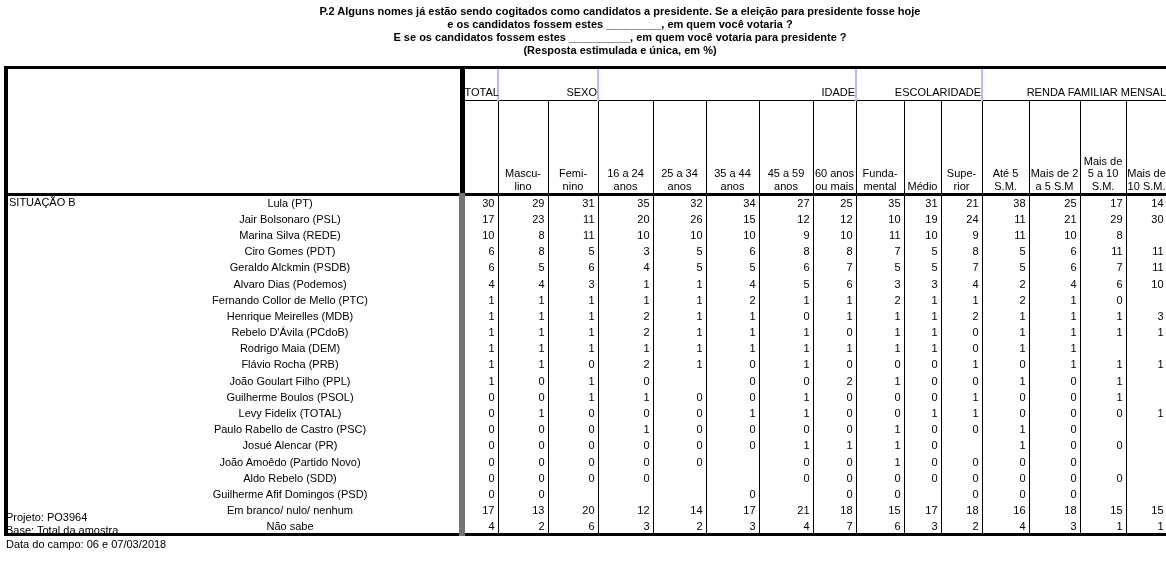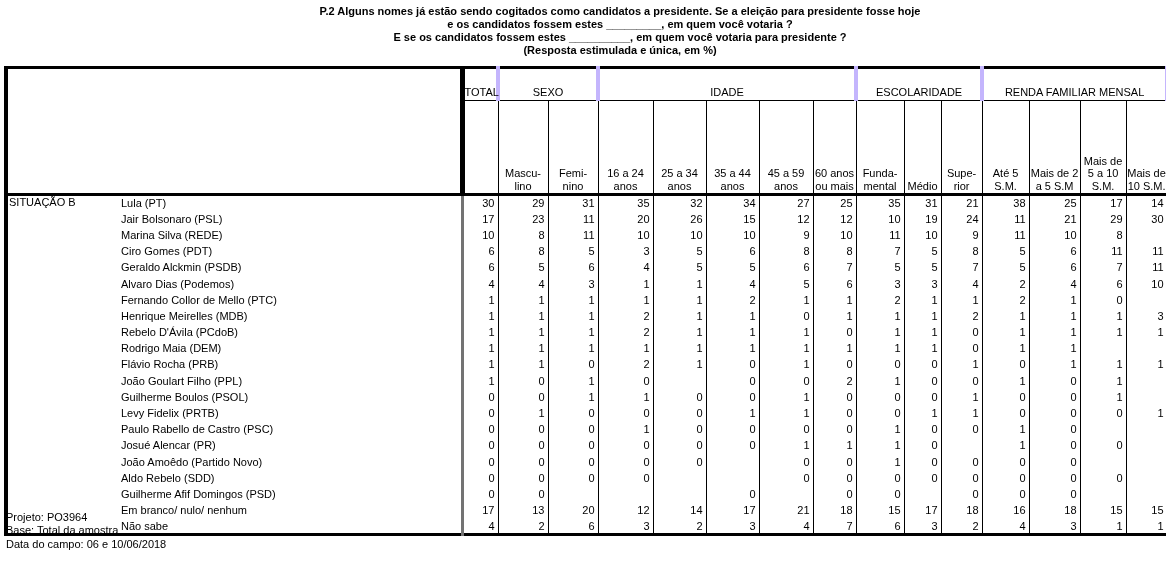--- a/index.html
+++ b/index.html
@@ -14,31 +14,31 @@
   }
   table.main {
     position:absolute; top:66px; left:4px; width:1161px;
     border-collapse:collapse; table-layout:fixed;
     border-top:3px solid #000; border-bottom:3px solid #000;
     border-left:4px solid #000; border-right:1px solid #000;
   }
   th, td { font-weight:normal; font-size:11px; padding:0; color:#000; }
   thead th.corner { border-right:5px solid #000; border-bottom:3px solid #000; }
   thead th.grp {
-    border-left:1px solid #000; border-right:4px solid #c4b5fd; border-bottom:1px solid #000;
-    height:33px; vertical-align:bottom; text-align:center; padding-bottom:2px; white-space:nowrap;
+    border-left:1px solid #000; border-right:2px solid #c4b5fd; border-bottom:1px solid #000;
+    height:33px; vertical-align:bottom; text-align:right; padding-bottom:2px; white-space:nowrap;
   }
   thead th.sub {
     border-left:1px solid #000; border-right:1px solid #000; border-bottom:3px solid #000;
     height:94px; vertical-align:bottom; text-align:center;
     white-space:pre-line; line-height:12.5px; padding-bottom:1px;
   }
   tbody tr { height:16.2px; }
   td.situacao { vertical-align:top; text-align:left; padding-left:1px;margin-left:13px; }
-  td.cand { border-right:3px solid #737373; text-align:left; padding-left:1px; white-space:nowrap; }
+  td.cand { border-right:6px solid #737373; text-align:center; padding-left:1px; white-space:nowrap; }
   td.val { border-left:1px solid #000; text-align:right; padding-right:3px; }
   .footer-block {
     position:absolute; top:511px; left:6px; font-size:11px; line-height:13.4px; text-align:left;
   }
 </style>
 </head>
 <body>
 
 <div class="title-block">
   <div>P.2 Alguns nomes já estão sendo cogitados como candidatos a presidente. Se a eleição para presidente fosse hoje</div>
@@ -338,21 +338,21 @@
         <td class="val">0</td>
         <td class="val">0</td>
         <td class="val">0</td>
         <td class="val">1</td>
         <td class="val">0</td>
         <td class="val">0</td>
         <td class="val">1</td>
         <td class="val"></td>
       </tr>
       <tr>
-        <td class="cand">Levy Fidelix (PRTB)</td>
+        <td class="cand">Levy Fidelix (TOTAL)</td>
         <td class="val">0</td>
         <td class="val">1</td>
         <td class="val">0</td>
         <td class="val">0</td>
         <td class="val">0</td>
         <td class="val">1</td>
         <td class="val">1</td>
         <td class="val">0</td>
         <td class="val">0</td>
         <td class="val">1</td>
@@ -487,14 +487,14 @@
         <td class="val">3</td>
         <td class="val">1</td>
         <td class="val">1</td>
       </tr>
     </tbody>
 </table>
 
 <div class="footer-block">
   <div>Projeto: PO3964</div>
   <div>Base: Total da amostra</div>
-  <div>Data do campo: 06 e 10/06/2018</div>
+  <div>Data do campo: 06 e 07/03/2018</div>
 </div>
 
 </body></html>

